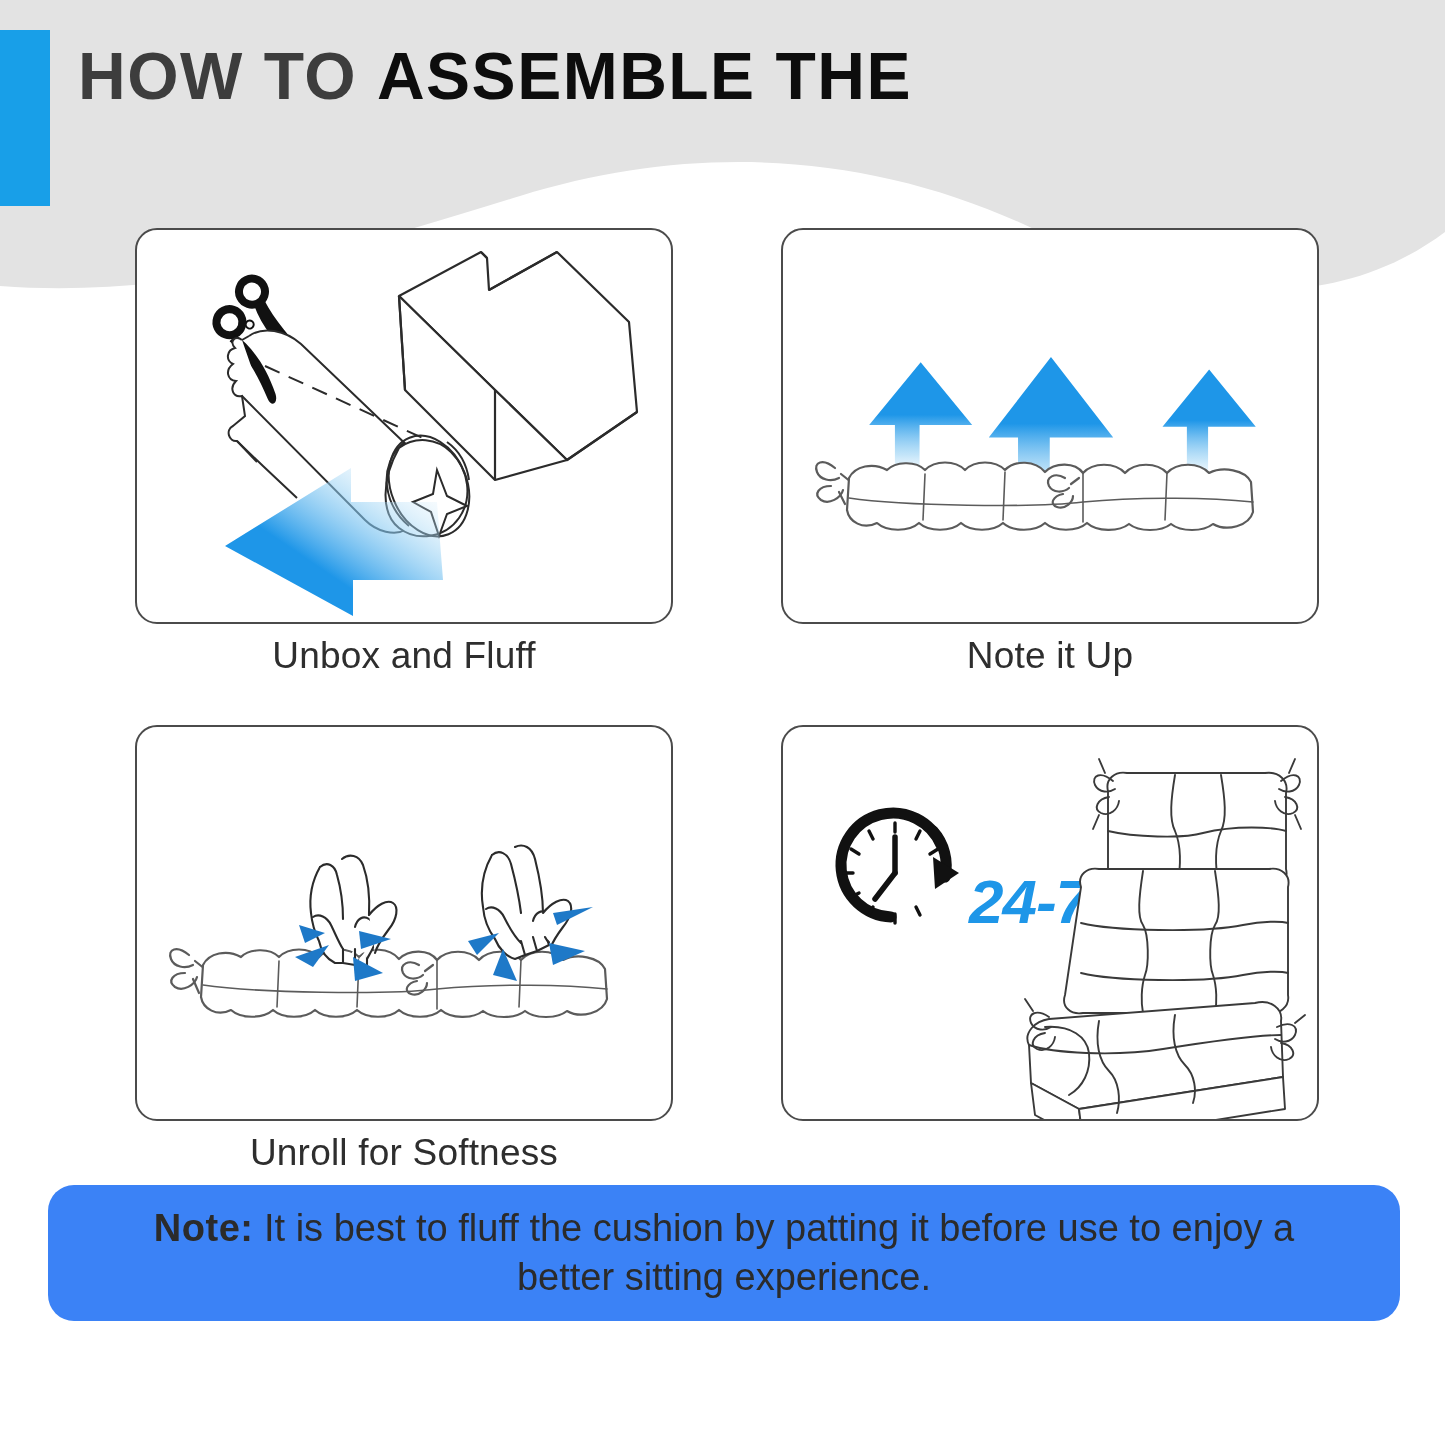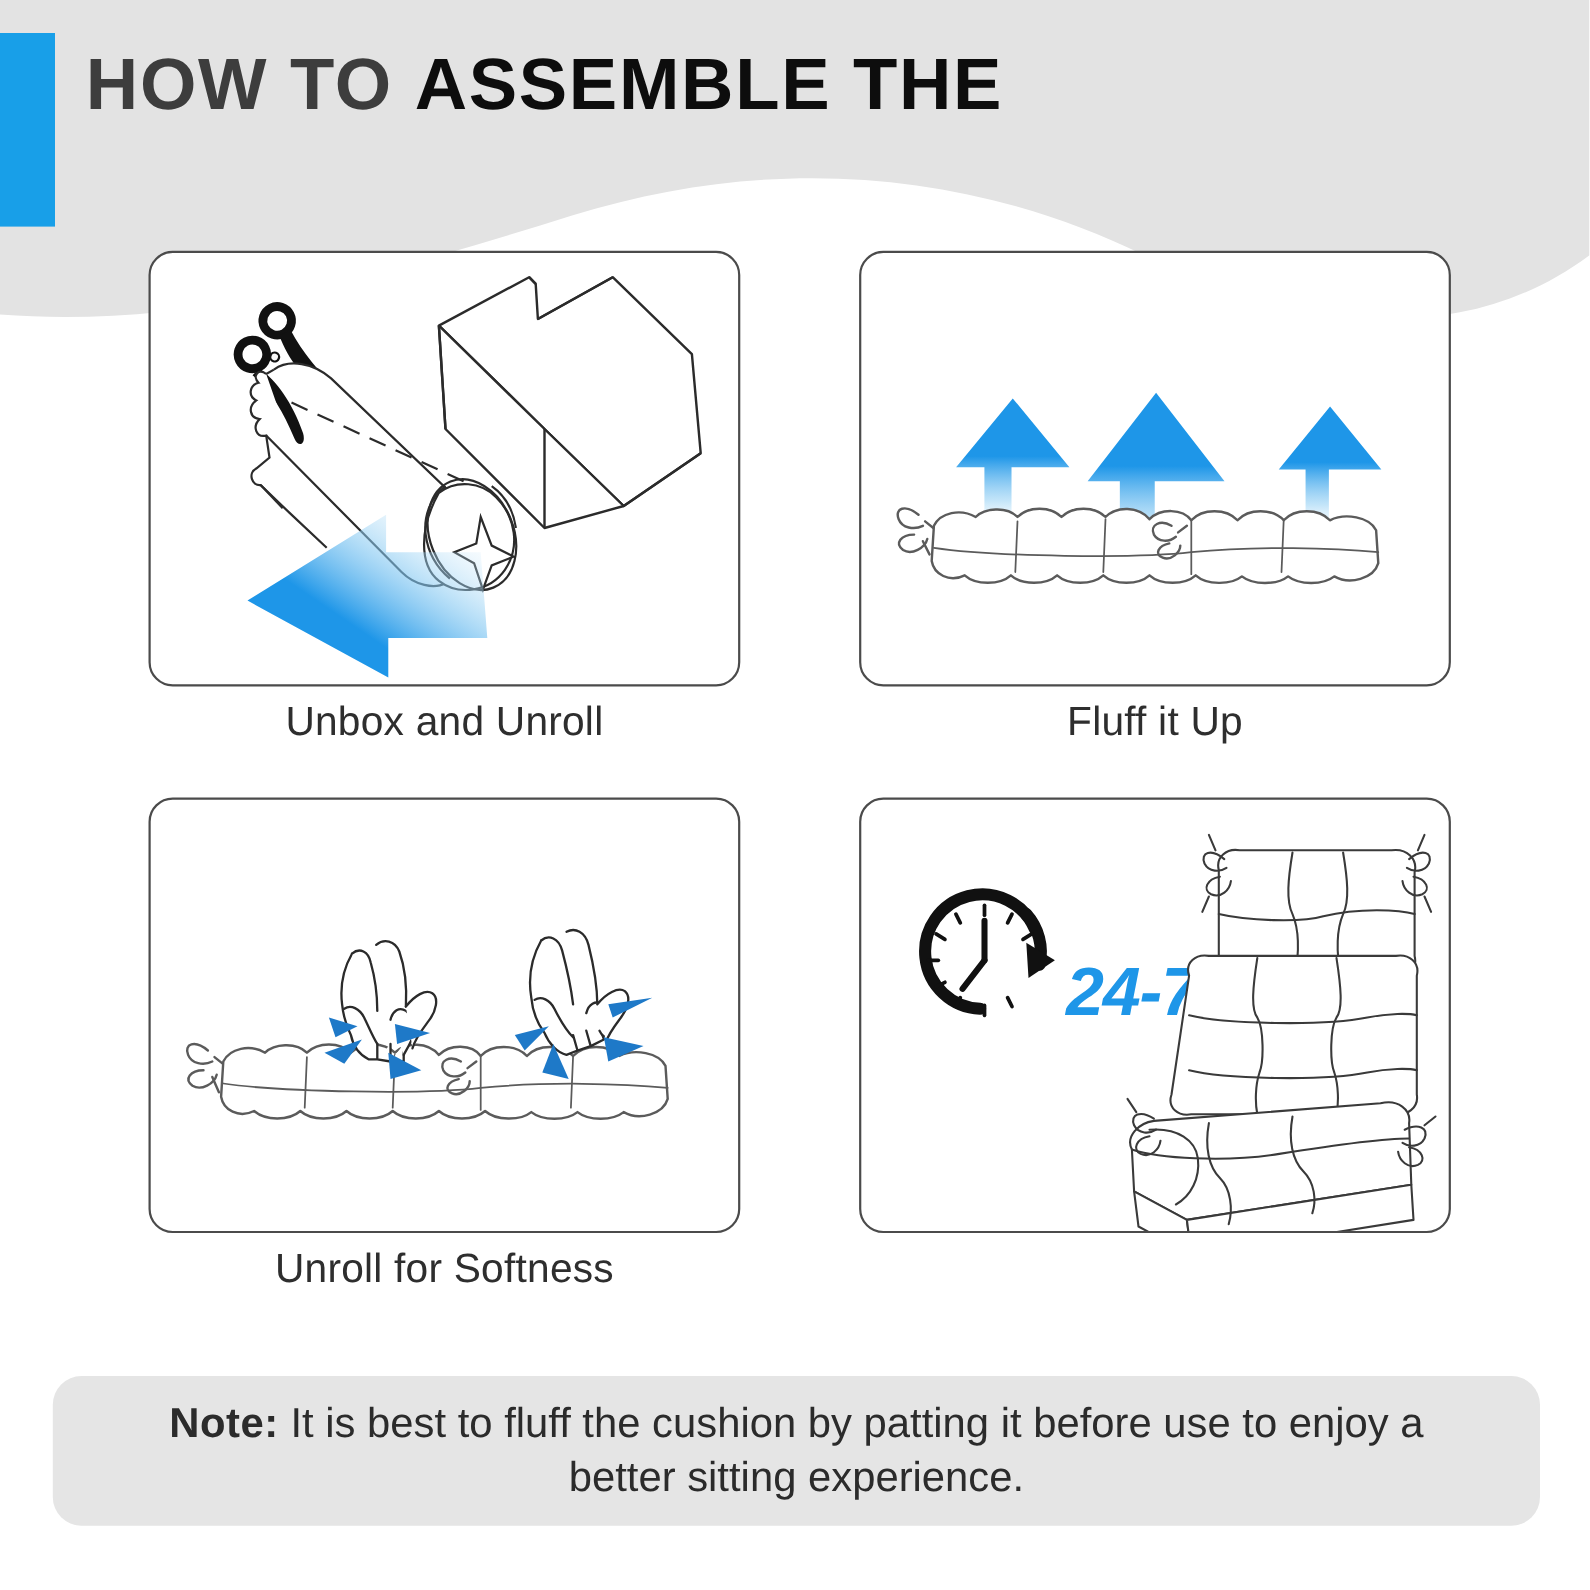--- a/index.html
+++ b/index.html
@@ -37,22 +37,22 @@
     font-size:37px;color:#2e2e2e;font-weight:400;letter-spacing:.2px;
     white-space:nowrap;
   }
   .c1{left:135px;top:635px;width:538px;}
   .c2{left:781px;top:635px;width:538px;}
   .c3{left:135px;top:1132px;width:538px;}
   .c4{left:740px;top:1132px;width:620px;}
 
   
   .note-box{
-    position:absolute;left:48px;top:1251px;width:1352px;height:136px;
-    background:#e5e5e5;border-radius:26px;z-index:2;
+    position:absolute;left:48px;top:1185px;width:1352px;height:136px;
+    background:#3b82f6;border-radius:26px;z-index:2;
     display:flex;align-items:center;justify-content:center;
     box-sizing:border-box;padding:0 60px;
   }
   .note-inner{text-align:center;font-size:38px;line-height:1.30;color:#2b2b2b;}
   .note-label{font-weight:800;letter-spacing:.5px;}
 
   svg{display:block;}
 </style>
 </head>
 <body>
@@ -118,21 +118,21 @@
           <path d="M300,240 L310,266 L330,276 L310,284 L302,306 L294,282 L276,272 L296,264 Z" fill="#fff"></path>
         </g>
       </g>
 
       <g>
         <path d="M300,272 L214,272 L214,238 L88,316 L216,386 L216,350 L306,350 Z" fill="url(#arrow1grad)"></path>
       </g>
     </svg>
   </div>
 
-  <div class="caption c1">Unbox and Unroll</div>
+  <div class="caption c1">Unbox and Fluff</div>
 
   <div class="panel p2">
     <svg viewBox="0 0 538 396" width="538" height="396">
       <defs>
         <linearGradient id="upgrad" x1="0" y1="0" x2="0" y2="1">
           <stop offset="0%" stop-color="#1E96E8"></stop>
           <stop offset="42%" stop-color="#1E96E8"></stop>
           <stop offset="74%" stop-color="#9bd3f5" stop-opacity="0.6"></stop>
           <stop offset="100%" stop-color="#ffffff" stop-opacity="0"></stop>
         </linearGradient>
@@ -176,21 +176,21 @@
 
         <g fill="none">
           <path d="M282,248 C272,242 262,247 266,256 C270,263 280,263 286,258"></path>
           <path d="M280,264 C270,266 266,274 274,277 C282,280 290,272 290,266"></path>
           <path d="M288,254 L296,248"></path>
         </g>
       </g>
     </svg>
   </div>
 
-  <div class="caption c2">Fluff it Up</div>
+  <div class="caption c2">Note it Up</div>
 
   <div class="panel p3">
     <svg viewBox="0 0 538 396" width="538" height="396">
 
       <g fill="#fff" stroke="#5b5b5b" stroke-width="2.2" stroke-linejoin="round" stroke-linecap="round">
         <g fill="none">
           <path d="M52,228 C40,218 30,222 34,232 C37,240 48,242 56,238"></path>
           <path d="M48,246 C36,246 30,254 38,260 C46,265 58,258 60,250"></path>
           <path d="M58,234 L68,242"></path>
           <path d="M56,252 L62,266"></path>

